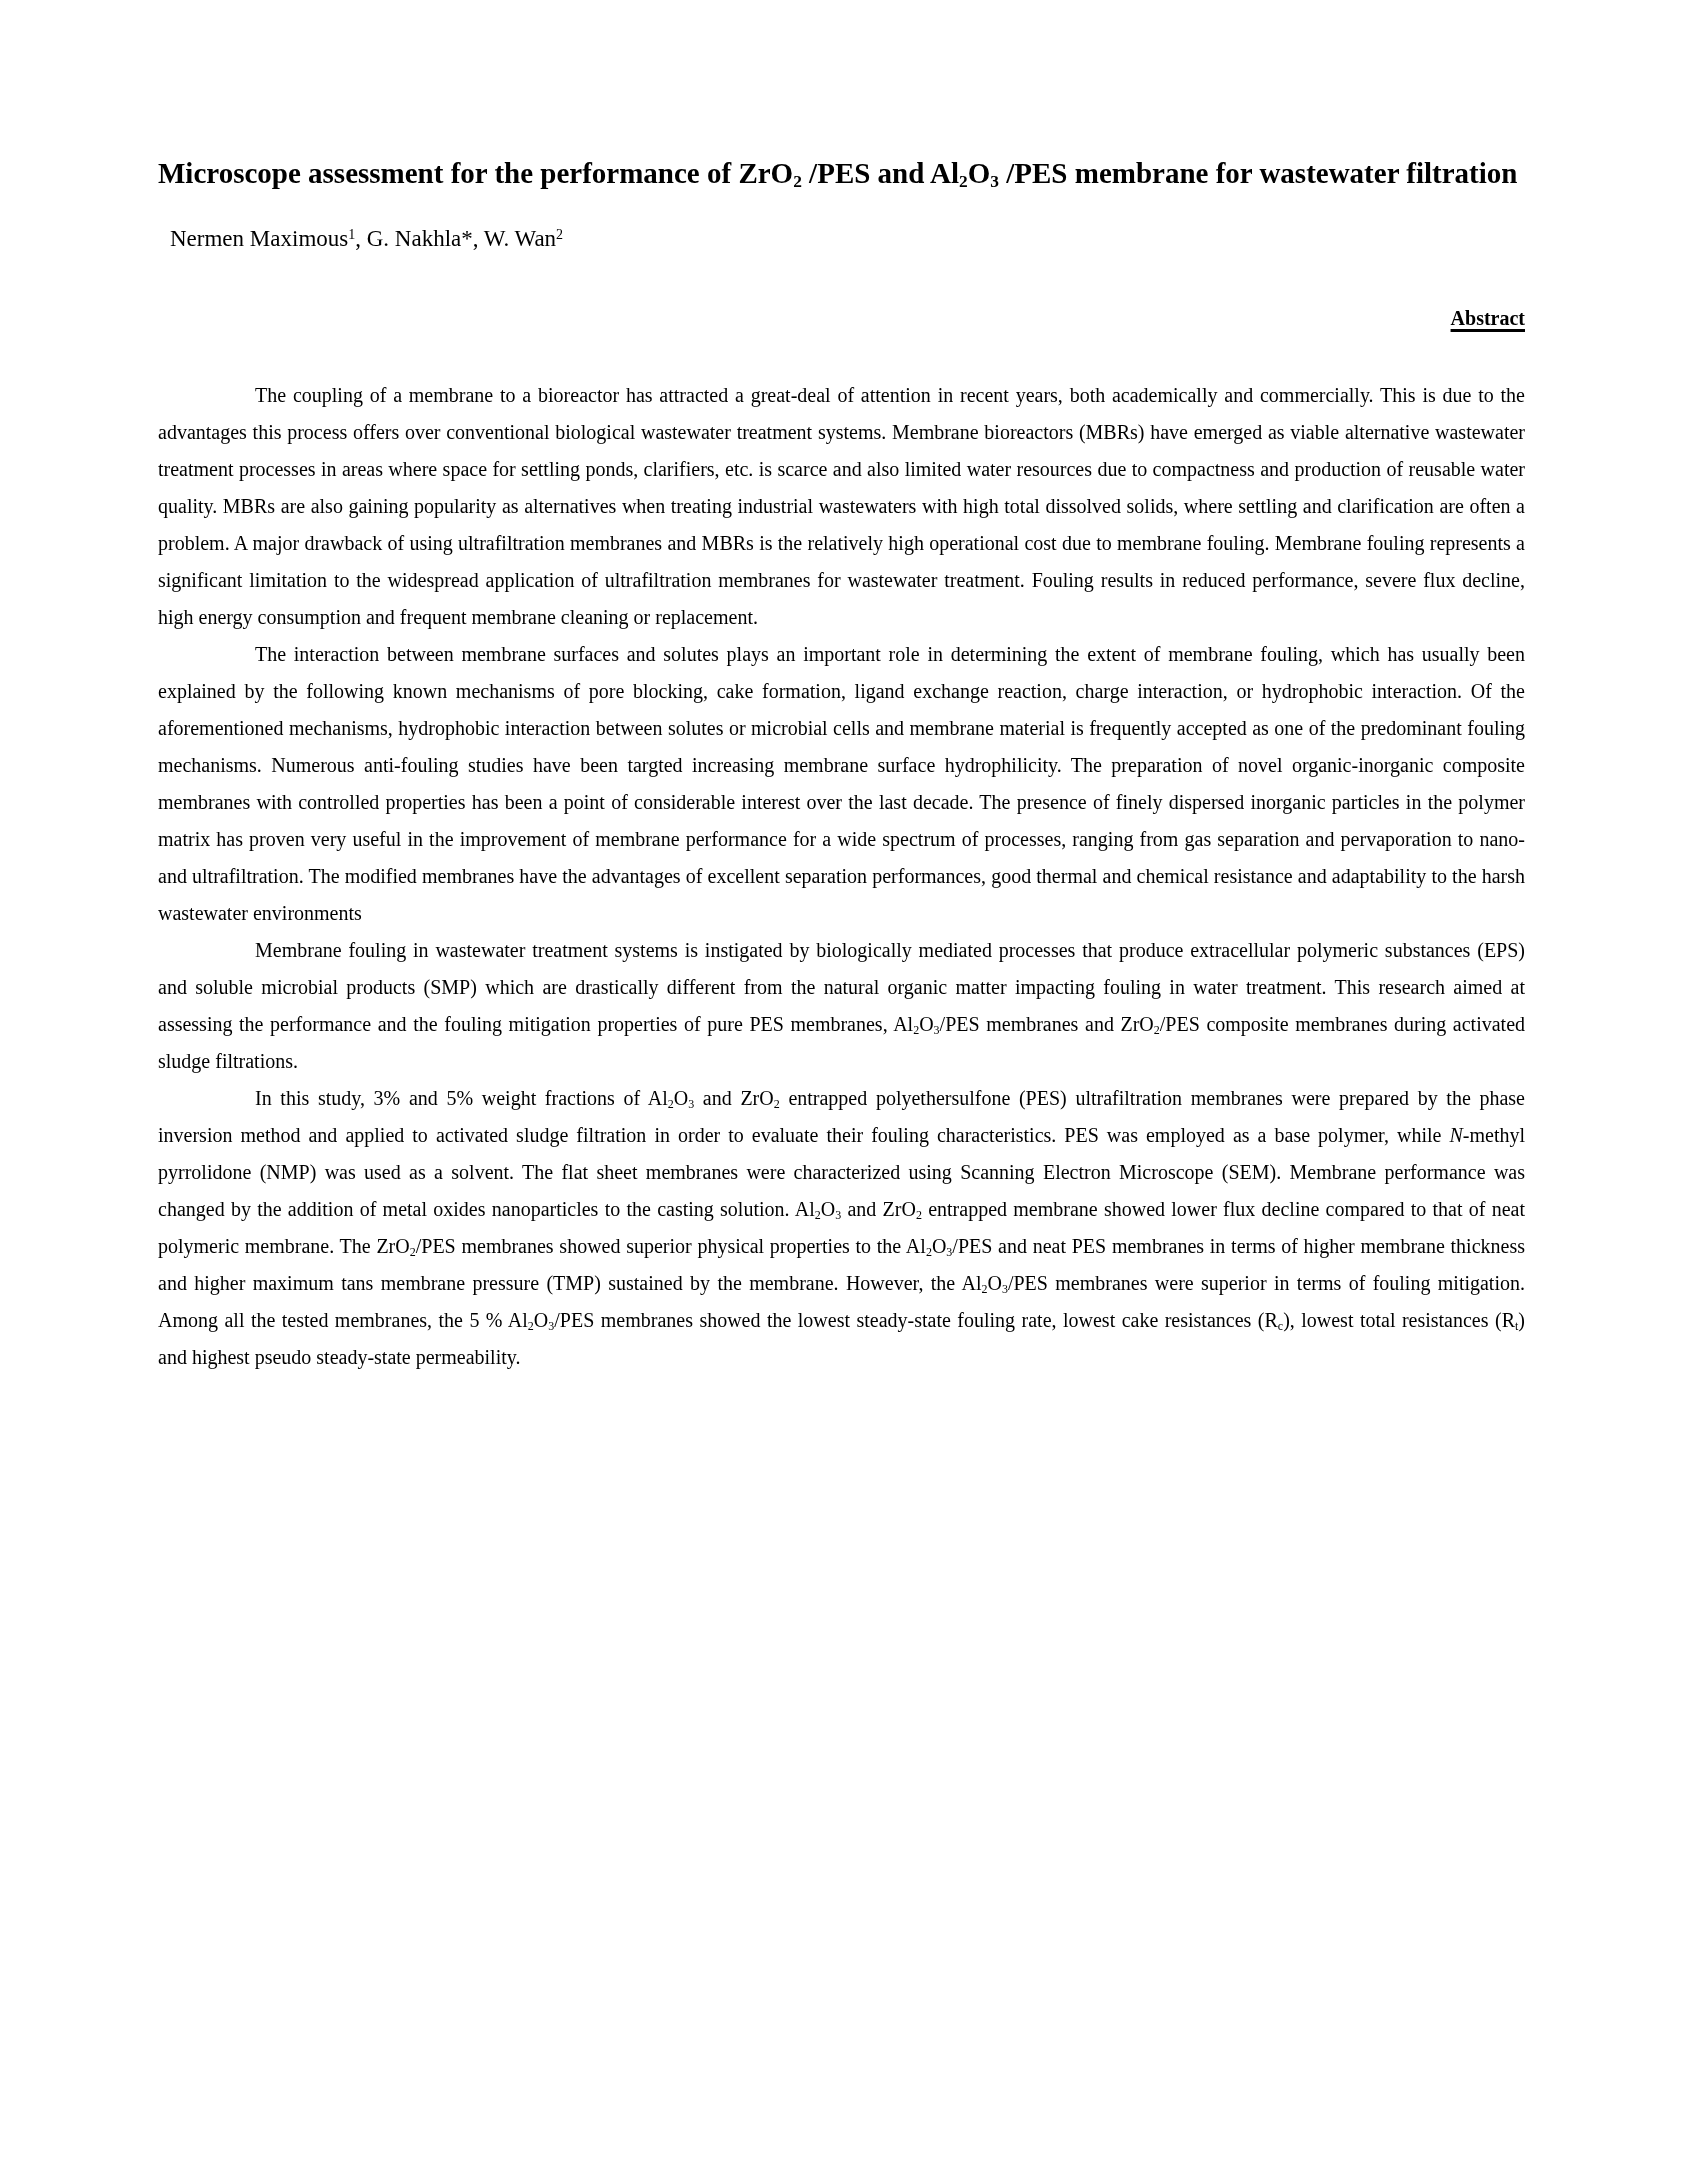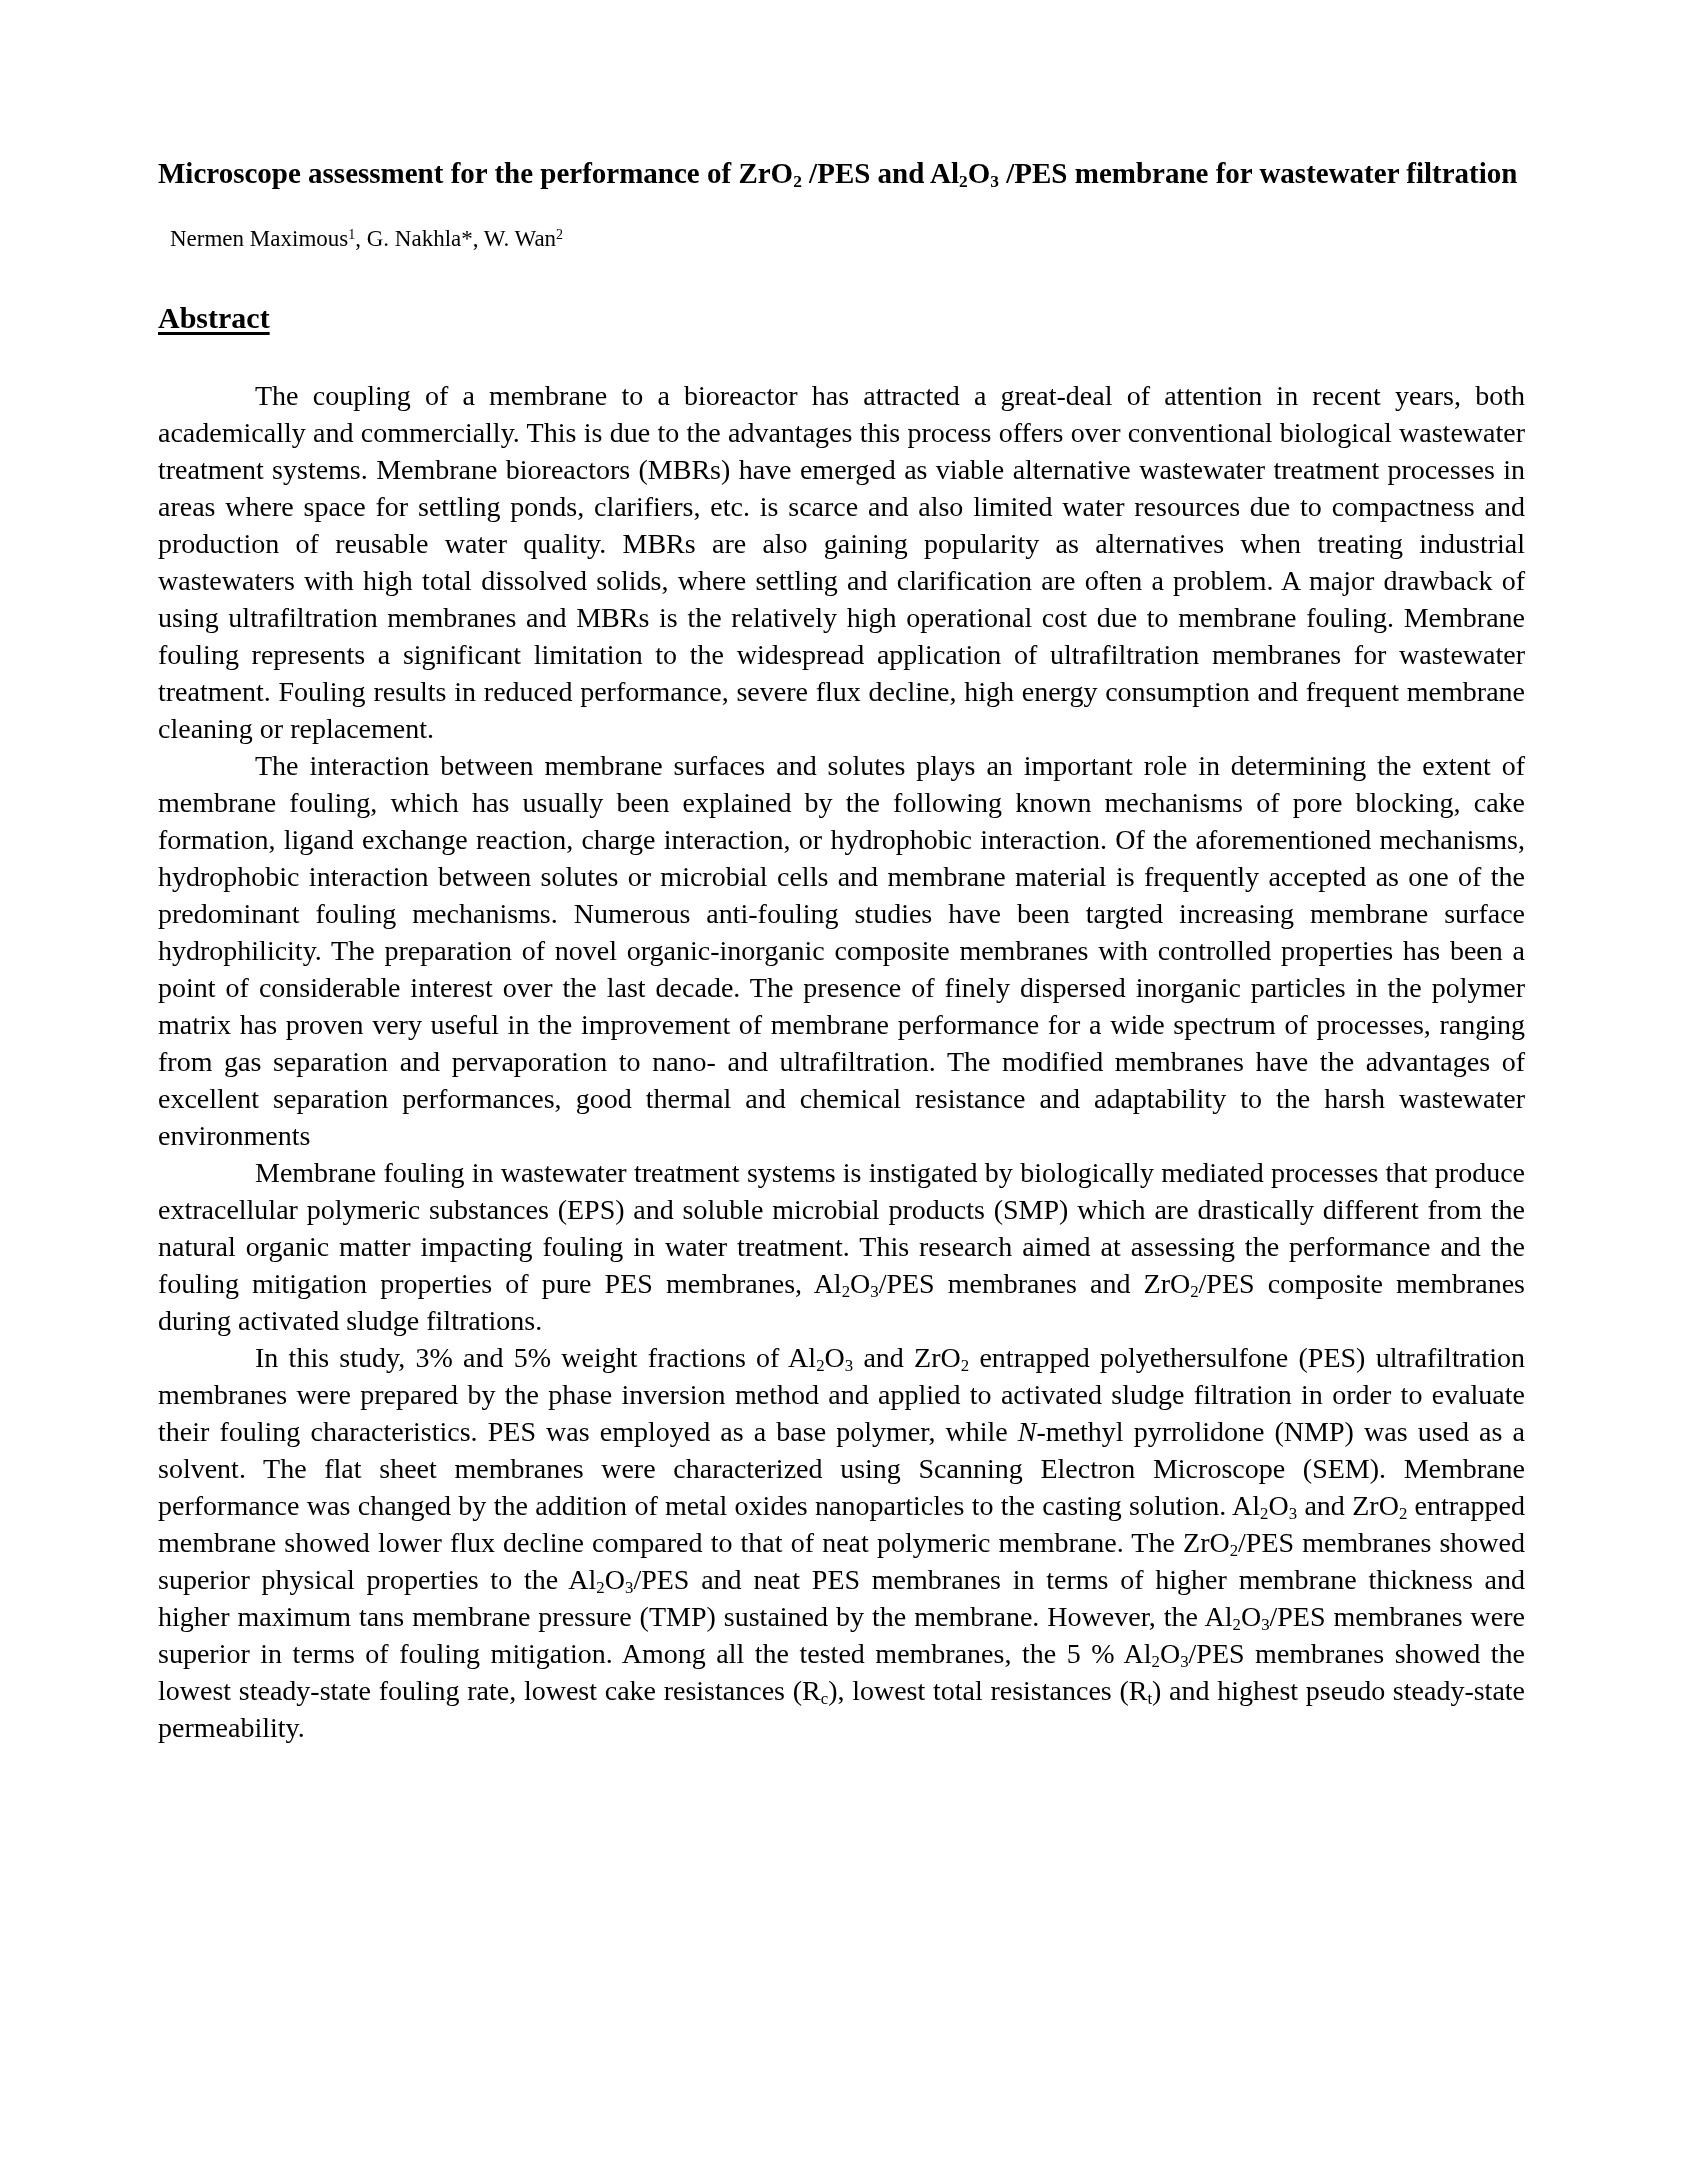--- a/index.html
+++ b/index.html
@@ -4,24 +4,24 @@
 <style>
   html, body { margin: 0; padding: 0; background: #ffffff; }
   body { width: 1683px; height: 2178px; position: relative; overflow: hidden;
          font-family: "Liberation Serif", "DejaVu Serif", serif; color: #000; }
   .page { position: absolute; left: 158px; top: 0; width: 1367px; }
   .title { position: absolute; top: 156px; left: 0; width: 1367px;
            font-weight: bold; font-size: 29px; line-height: 35px;
            text-align: justify; text-align-last: left; }
   .authors { position: absolute; top: 224px; left: 12px; font-size: 23px; line-height: 30px; }
   .authors sup { font-size: 14px; vertical-align: top; position: relative; top: -4px; }
-  .abstract-heading { position: absolute; top: 300px; left: 0; width: 1367px; text-align: left;
-           font-weight: bold; font-size: 30px; line-height: 36px; }
+  .abstract-heading { position: absolute; top: 300px; left: 0; width: 1367px; text-align: right;
+           font-weight: bold; font-size: 20px; line-height: 36px; }
   .abstract-heading span { text-decoration: underline; text-decoration-thickness: 3px; text-underline-offset: 4px; }
-  .body { position: absolute; top: 377px; left: 0; width: 1367px; font-size: 28px; line-height: 37px; }
+  .body { position: absolute; top: 377px; left: 0; width: 1367px; font-size: 20px; line-height: 37px; }
   .body p { margin: 0; text-indent: 97px; text-align: justify; }
   sub { font-size: 60%; vertical-align: baseline; position: relative; top: 0.25em; line-height: 0; }
 </style>
 </head>
 <body>
 
 <div class="page">
   <div class="title" id="title"><span>Microscope assessment for the performance of ZrO</span><sub>2</sub><span> /PES and Al</span><sub>2</sub><span>O</span><sub>3</sub><span> /PES membrane for wastewater filtration</span></div>
   <div class="authors" id="authors"><span>Nermen Maximous</span><sup>1</sup><span>, </span><span>G. Nakhla*</span><span>, </span><span>W. Wan</span><sup>2</sup></div>
   <div class="abstract-heading">

